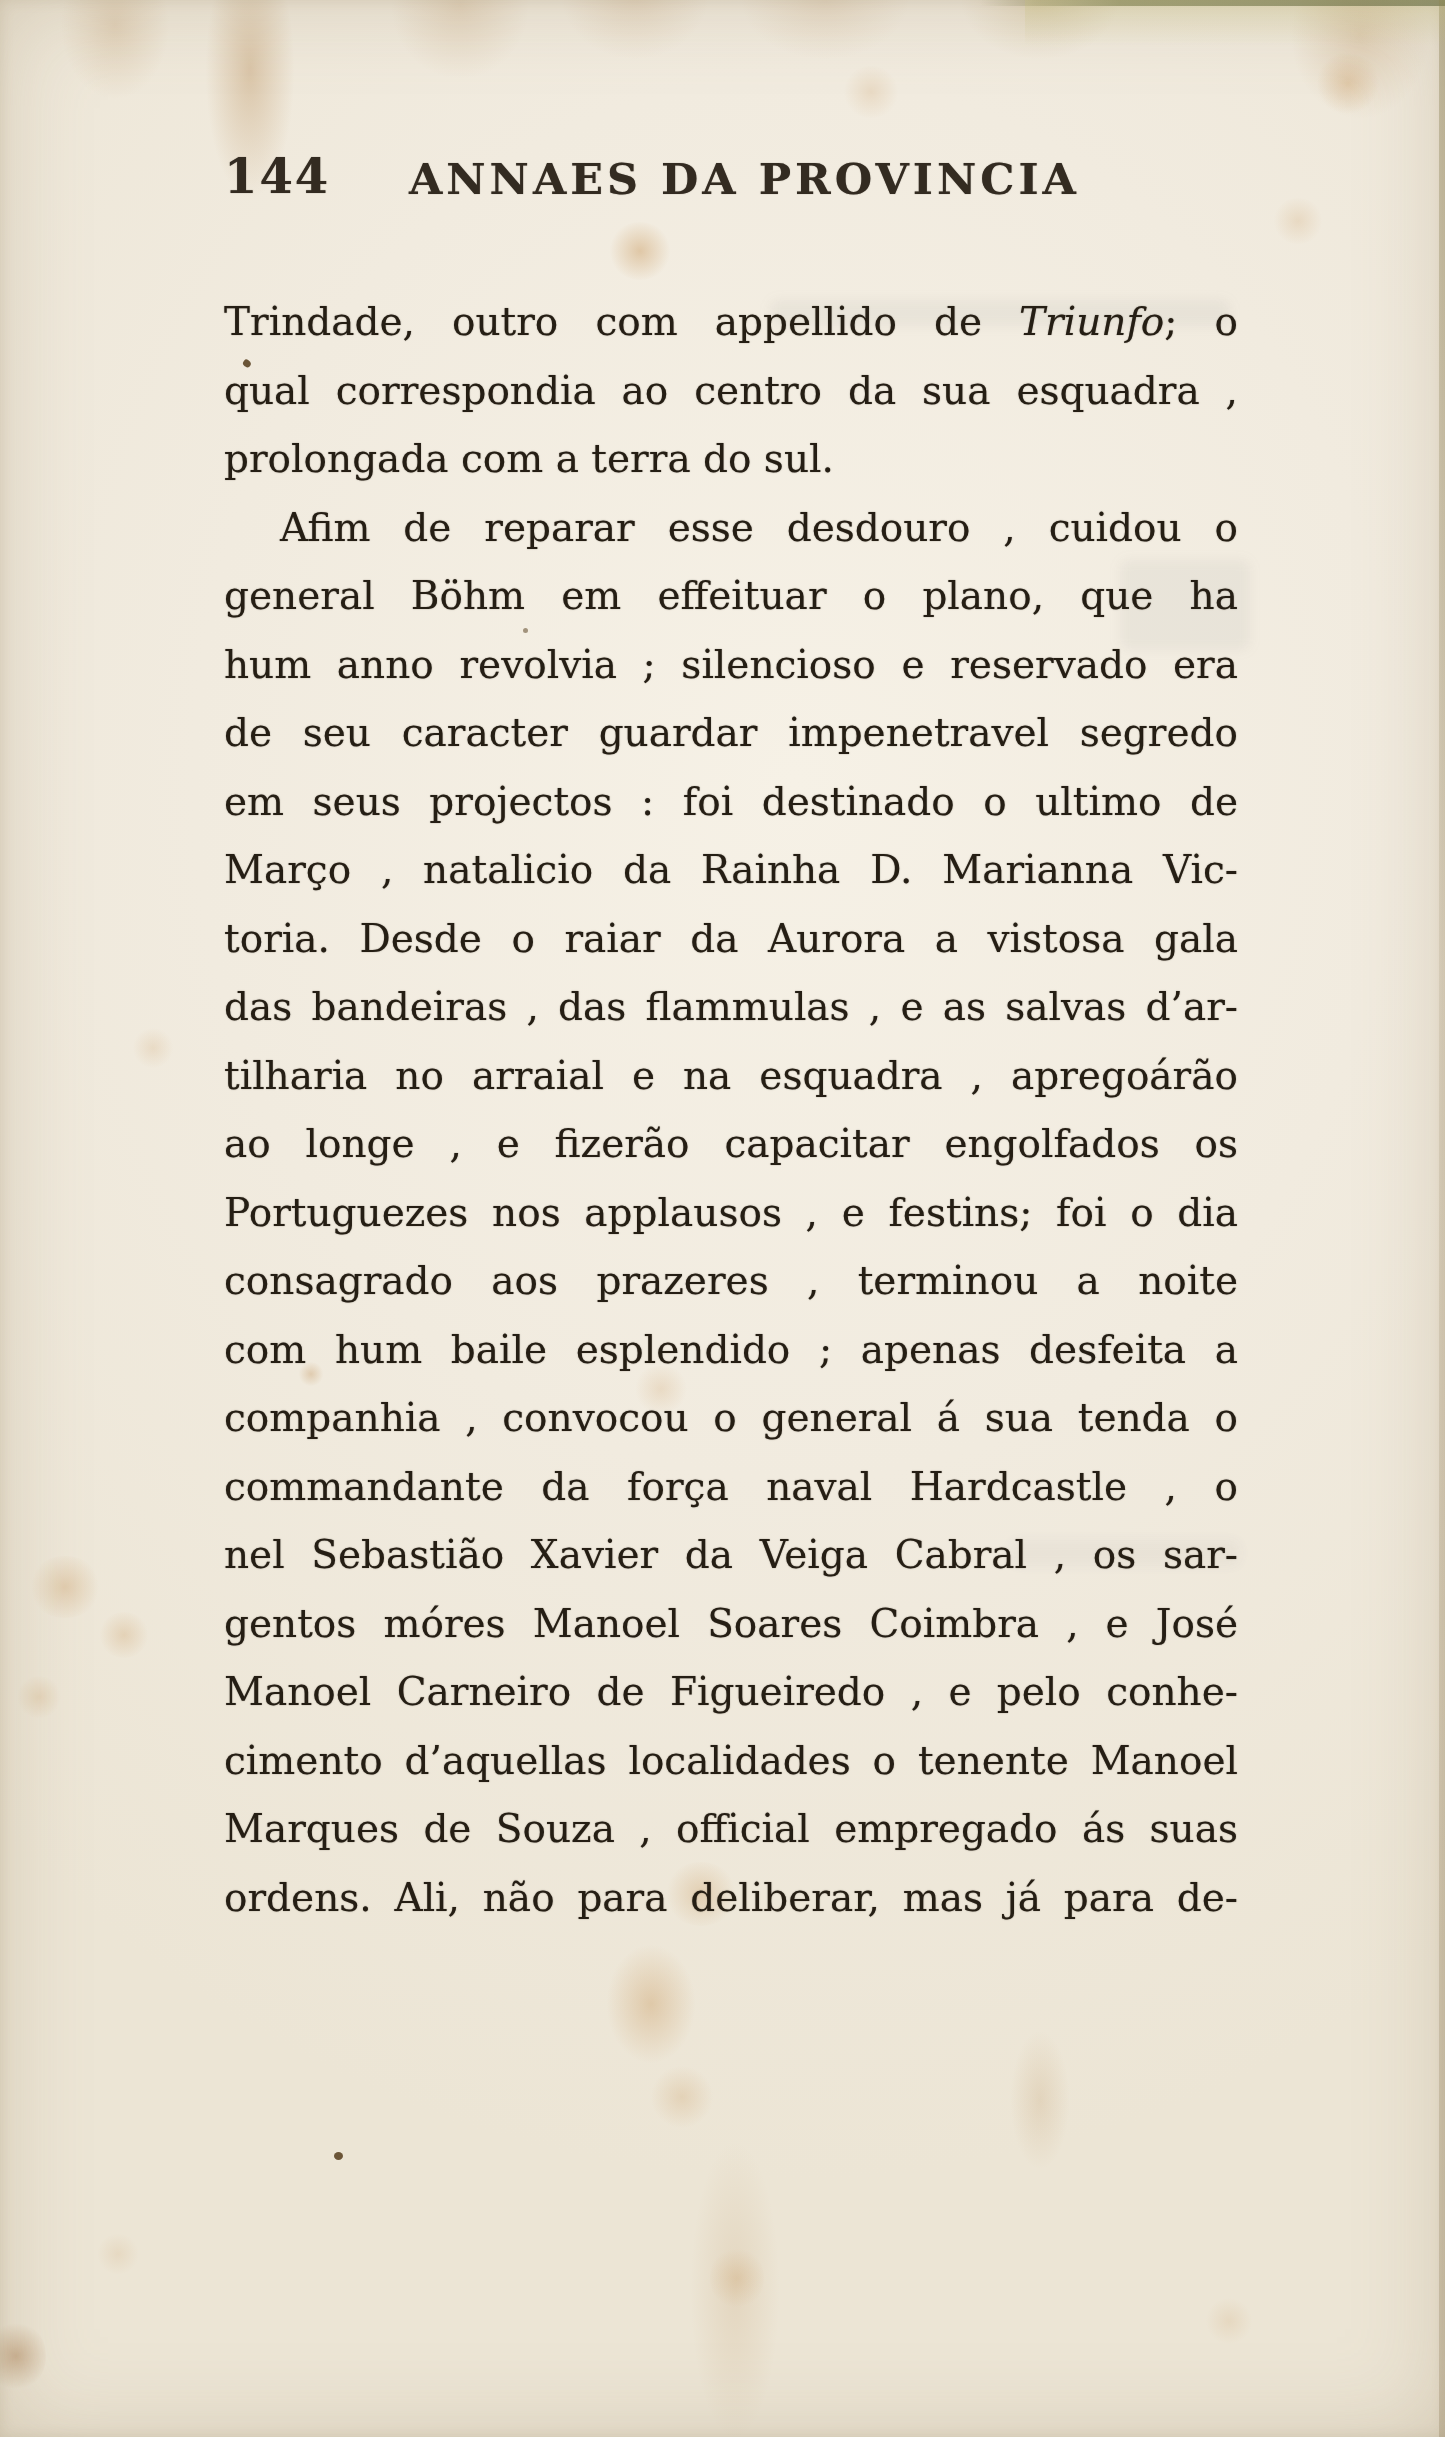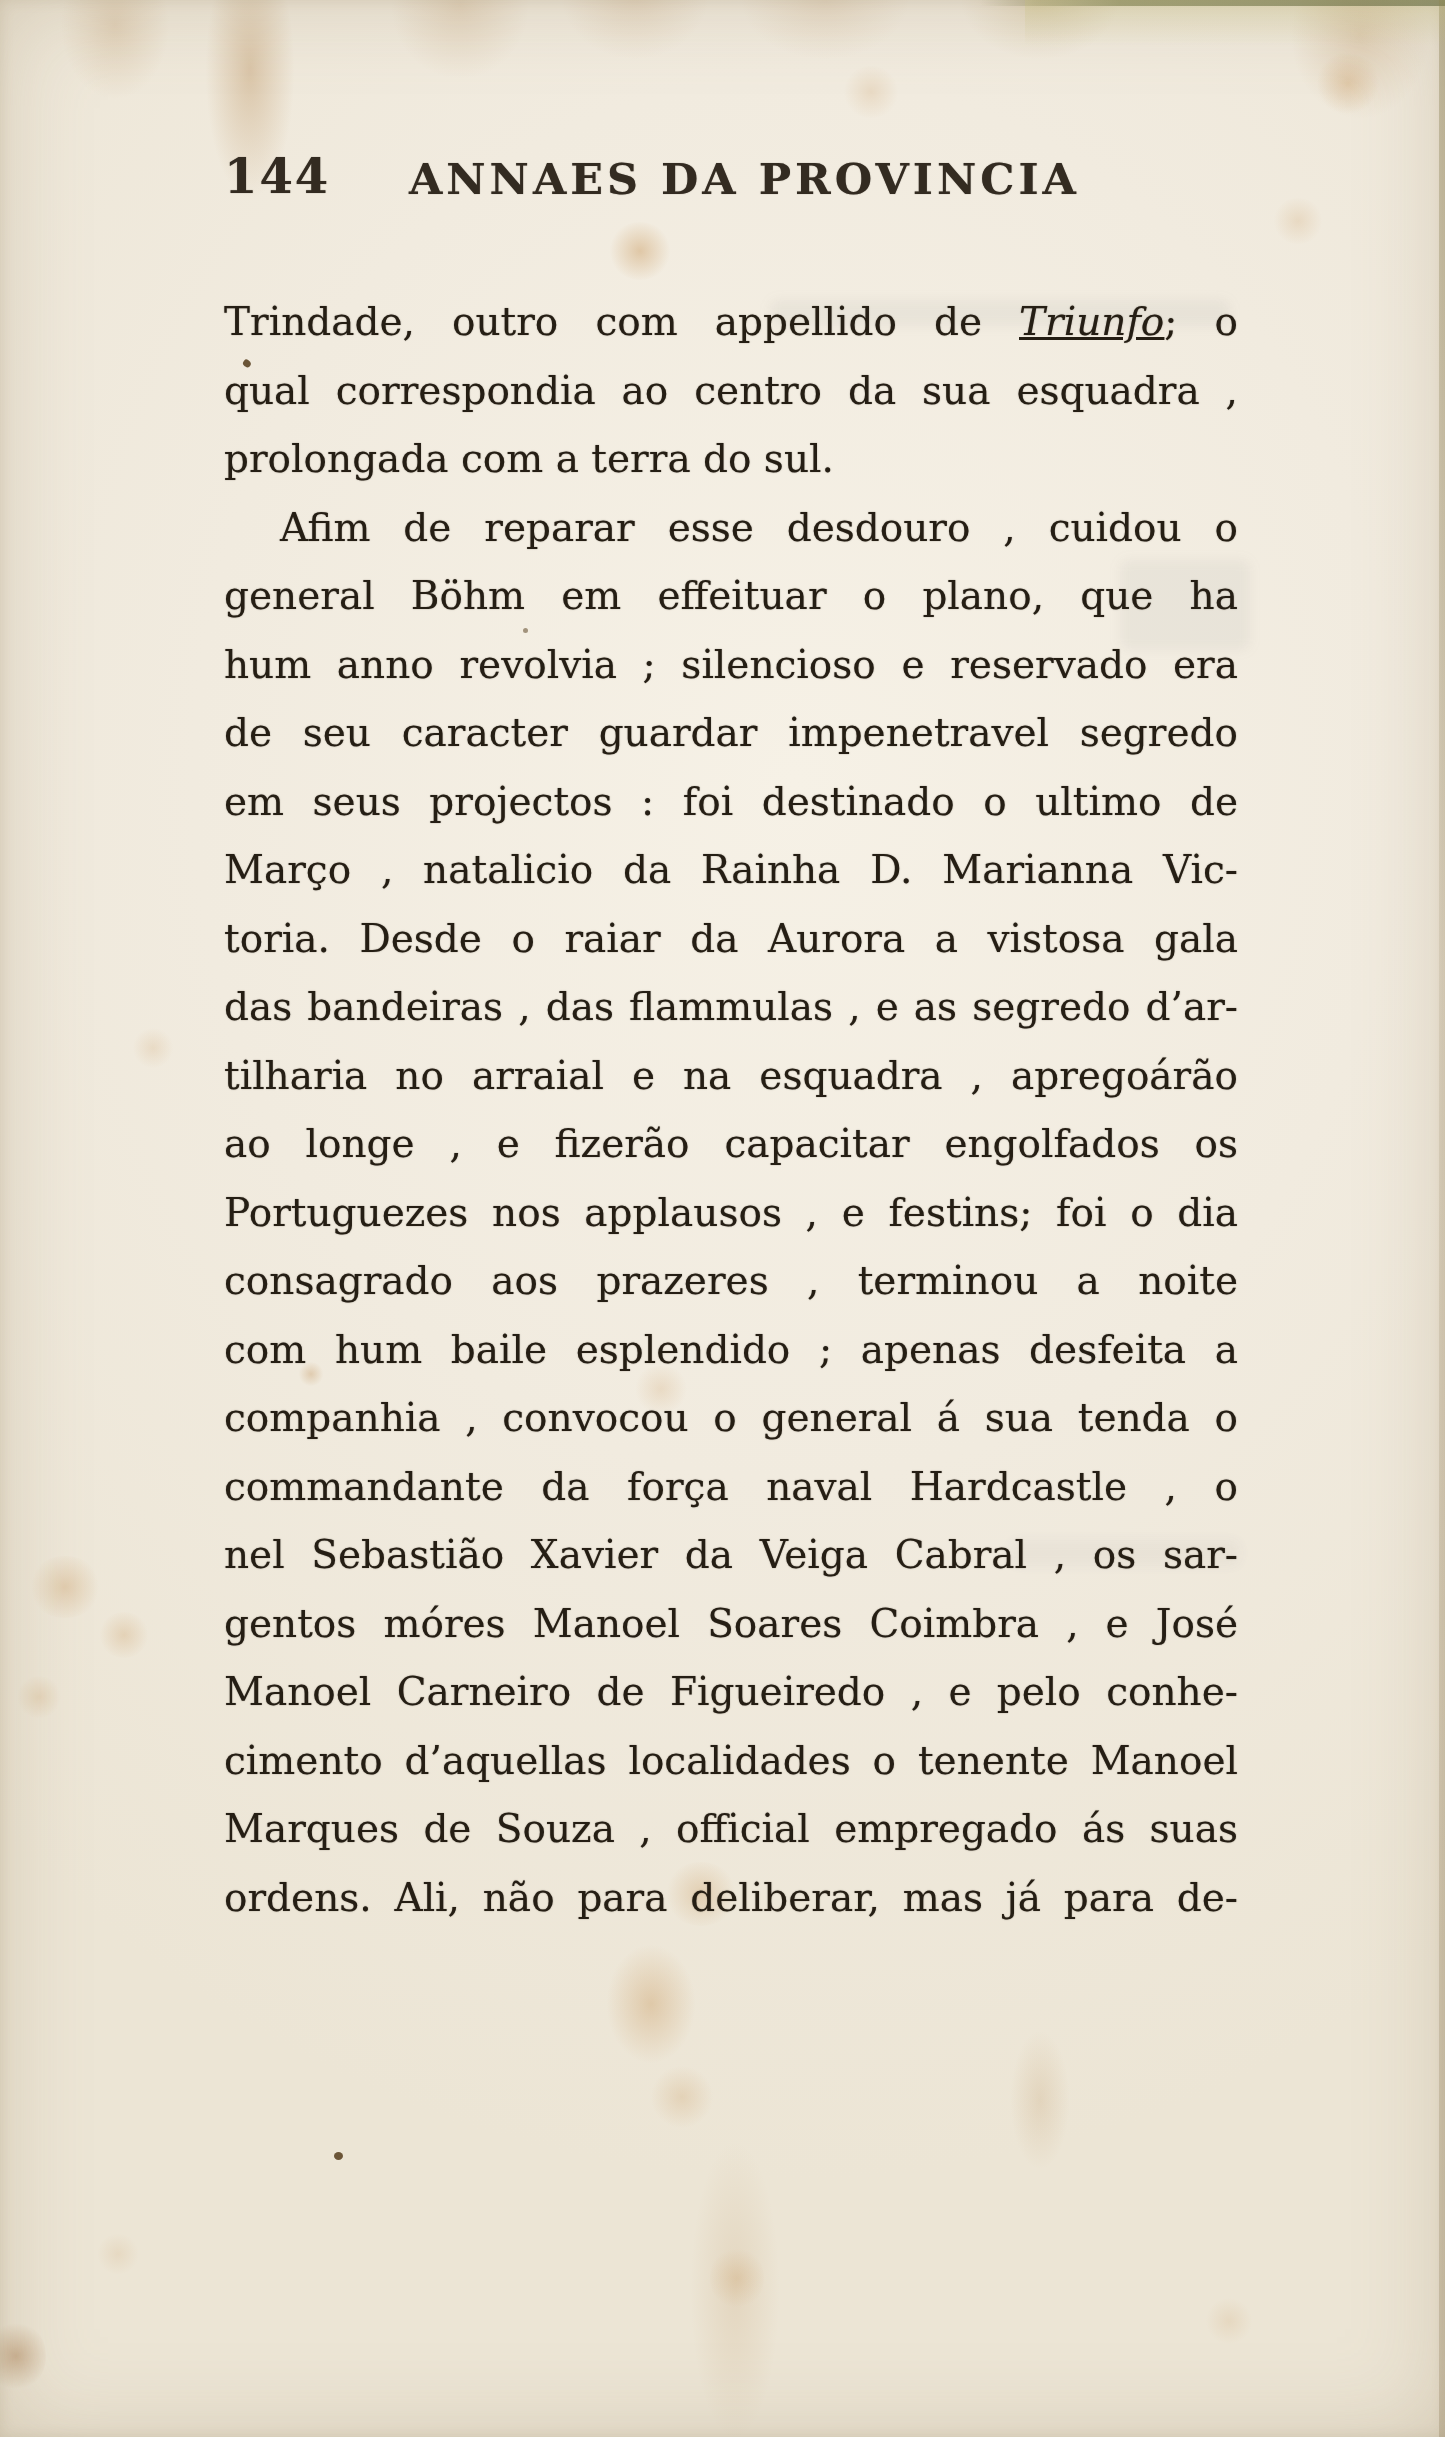--- a/index.html
+++ b/index.html
@@ -60,21 +60,21 @@
   .g3{left:1010px;top:1540px;width:230px;height:26px;opacity:.8;}
   
   .header{position:absolute;left:224px;top:148px;width:1014px;height:50px;color:#332b21;}
   .pagenum{position:absolute;left:0;top:0;font-size:48px;font-weight:bold;letter-spacing:2px;text-shadow:0 0 1px rgba(40,32,22,.6);}
   .runtitle{position:absolute;left:50%;top:6px;transform:translateX(-48%);font-size:43px;font-weight:bold;letter-spacing:4px;white-space:nowrap;text-shadow:0 0 1px rgba(40,32,22,.5);}
   
   .text-block{position:absolute;left:224px;top:288px;width:1014px;color:#251e14;font-size:39px;text-shadow:0 0 1.2px rgba(38,30,20,.55);}
   .line{line-height:68.5px;text-align:justify;text-align-last:justify;white-space:normal;}
   .line.no-just{text-align:center;text-align-last:left;}
   .line.first{text-indent:56px;}
-  .line em{font-style:italic;text-decoration:underline;}
+  .line em{font-style:italic;}
 </style>
 </head>
 <body>
 
 <div class="paper"></div>
 
 <div class="streak s1"></div>
 <div class="streak s2"></div>
 <div class="streak s3"></div>
 <div class="streak s4"></div>
@@ -122,21 +122,21 @@
       <div class="line no-just"><span>prolongada com a terra do sul.</span></div>
     </div>
     <div>
       <div class="line first"><span>Afim de reparar esse desdouro , cuidou o</span></div>
       <div class="line"><span>general Böhm em effeituar o plano, que ha</span></div>
       <div class="line"><span>hum anno revolvia ; silencioso e reservado era</span></div>
       <div class="line"><span>de seu caracter guardar impenetravel segredo</span></div>
       <div class="line"><span>em seus projectos : foi destinado o ultimo de</span></div>
       <div class="line"><span>Março , natalicio da Rainha D. Marianna Vic-</span></div>
       <div class="line"><span>toria. Desde o raiar da Aurora a vistosa gala</span></div>
-      <div class="line"><span>das bandeiras , das flammulas , e as segredo d’ar-</span></div>
+      <div class="line"><span>das bandeiras , das flammulas , e as salvas d’ar-</span></div>
       <div class="line"><span>tilharia no arraial e na esquadra , apregoárão</span></div>
       <div class="line"><span>ao longe , e fizerão capacitar engolfados os</span></div>
       <div class="line"><span>Portuguezes nos applausos , e festins; foi o dia</span></div>
       <div class="line"><span>consagrado aos prazeres , terminou a noite</span></div>
       <div class="line"><span>com hum baile esplendido ; apenas desfeita a</span></div>
       <div class="line"><span>companhia , convocou o general á sua tenda o</span></div>
       <div class="line"><span>commandante da força naval Hardcastle , o</span></div>
       <div class="line"><span>nel Sebastião Xavier da Veiga Cabral , os sar-</span></div>
       <div class="line"><span>gentos móres Manoel Soares Coimbra , e José</span></div>
       <div class="line"><span>Manoel Carneiro de Figueiredo , e pelo conhe-</span></div>

